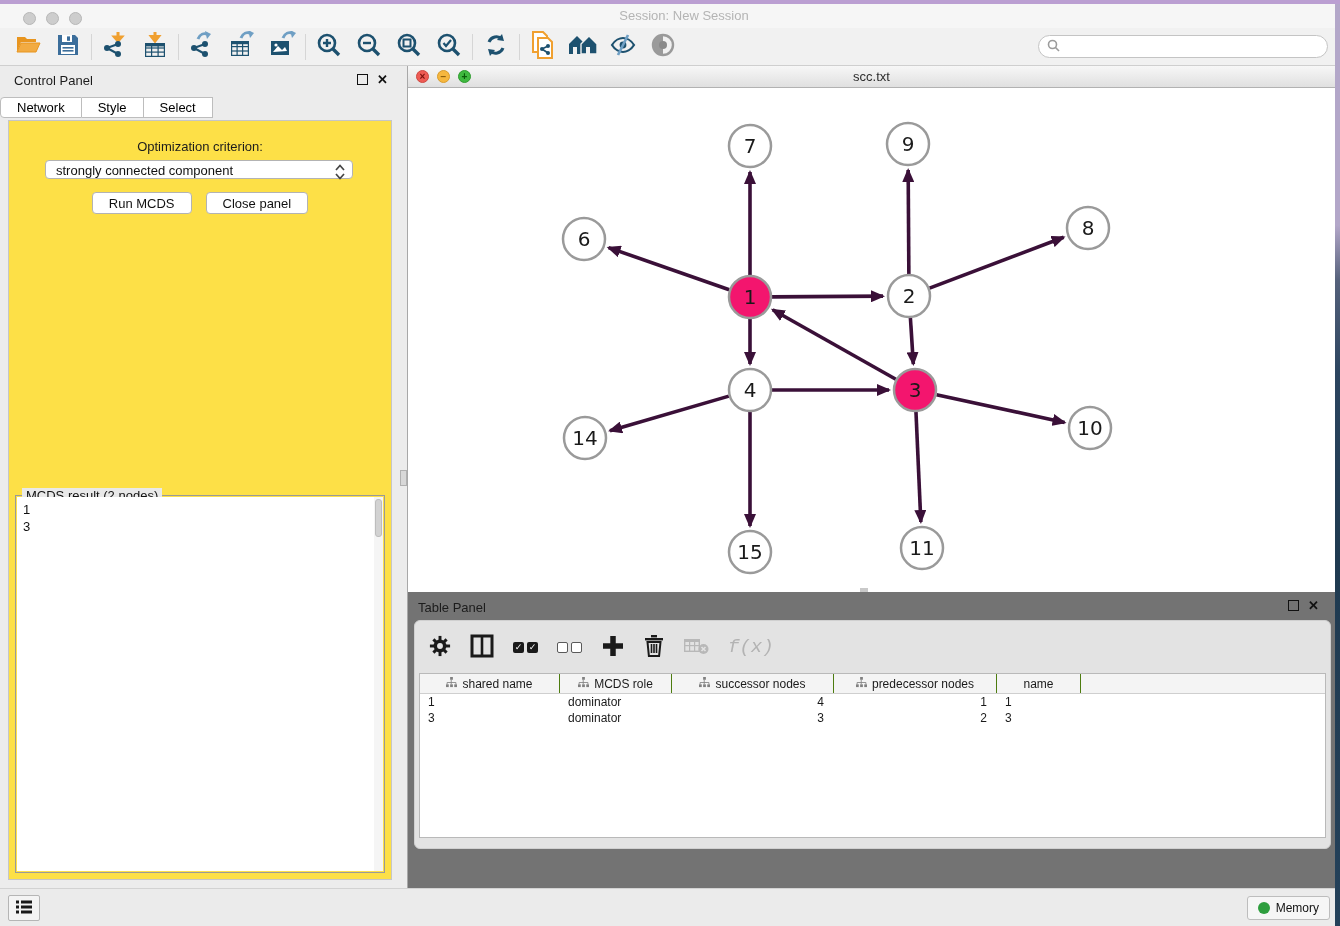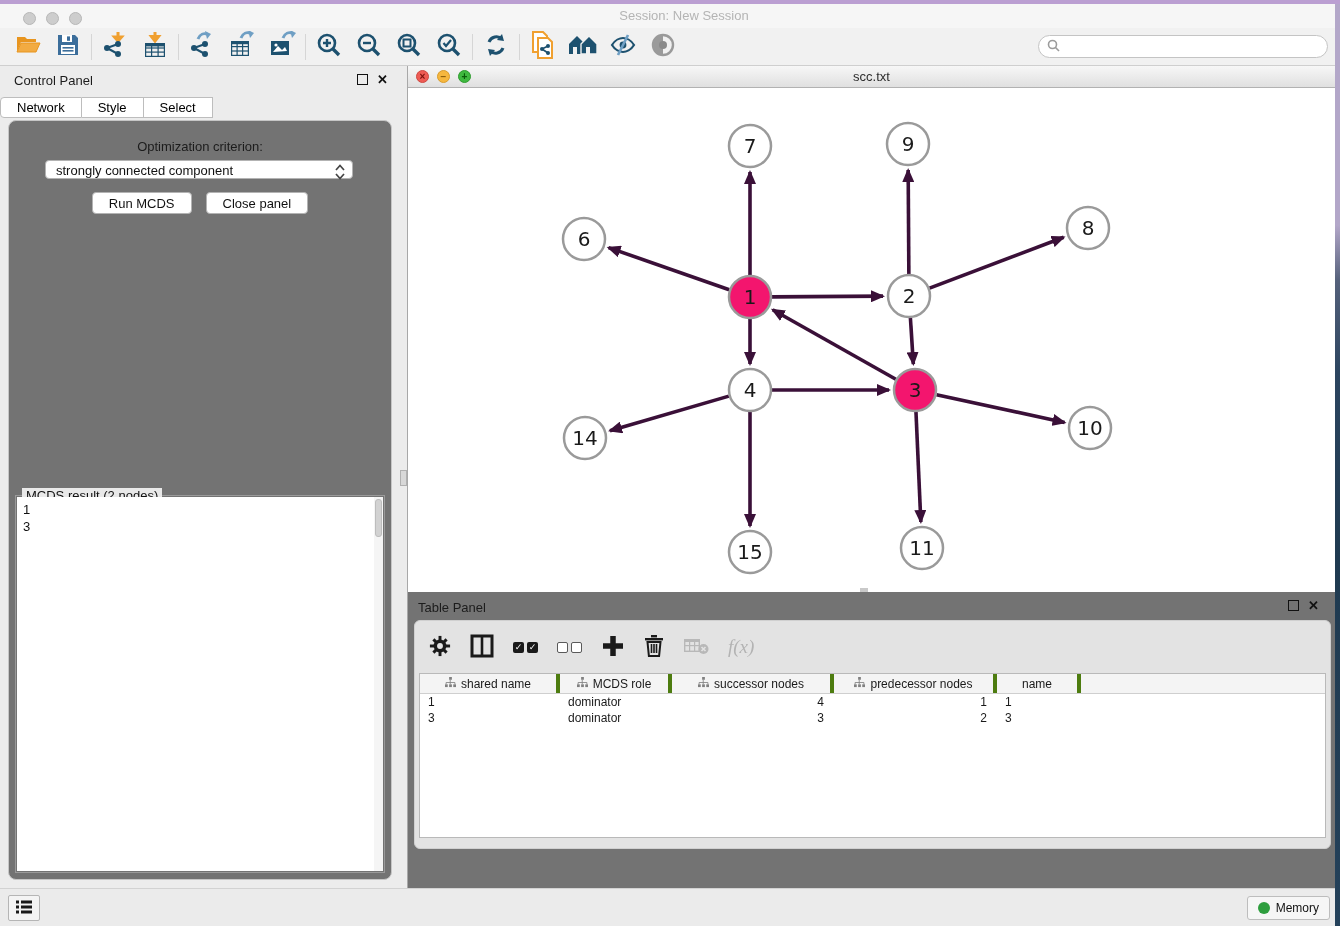--- a/index.html
+++ b/index.html
@@ -26,21 +26,21 @@
   .control-panel { position:absolute; left:0; top:66px; width:400px; height:822px; background:#ececec; }
   .cp-header { position:absolute; left:0; top:0; width:100%; height:28px; }
   .cp-title { position:absolute; left:14px; top:7px; font-size:13px; color:#1c1c1c; }
   .panel-float { position:absolute; width:11px; height:11px; border:1.5px solid #111; top:8px; }
   .panel-close { position:absolute; top:6px; font-size:13px; font-weight:bold; color:#111; }
   .cp-tabs { position:absolute; left:0; top:31px; width:100%; display:flex; justify-content:flex-start; }
   .tab { height:21px; padding:0 16px; background:#ffffff; border:1px solid #bdbdbd; border-left:none; font-size:13px; line-height:20px; color:#000; }
   .tab:first-child { border-left:1px solid #bdbdbd; border-radius:4px 0 0 4px; }
   .tab:last-child { border-radius:0 4px 4px 0; }
   .tab.active { background:#d7d7d7; color:#b3b3b3; border-color:#c2c2c2;margin-top:40px; }
-  .cp-content { position:absolute; left:8px; right:8px; top:54px; bottom:8px; background:#737373; border:1px solid #c6c6c6; border-radius:8px;padding-left:24px; }
+  .cp-content { position:absolute; left:8px; right:8px; top:54px; bottom:8px; background:#fde047; border:1px solid #c6c6c6; border-radius:0;padding-left:24px; }
   .opt-label { position:absolute; left:0; right:0; top:18px; text-align:center; font-size:13px; color:#1c1c1c; }
   .criterion-select { position:absolute; left:36px; right:38px; top:39px; height:19px; background:#fff; border:1px solid #b3b3b3; border-radius:4px; font-size:13px; color:#111; line-height:20px; padding-left:10px; }
   .criterion-stepper { position:absolute; right:6px; top:2px; width:12px; height:16px; }
   .cp-buttons { position:absolute; left:0; right:0; top:71px; display:flex; justify-content:center; gap:14px;align-items:center; }
   .cp-btn { height:22px; background:#fff; border:1px solid #b3b3b3; border-radius:4px; font-size:13px; color:#111; padding:0 16px; font-family:"Liberation Sans",sans-serif; }
   .result-box { position:absolute; left:6px; right:6px; top:374px; bottom:6px; border:1px solid #9a9a9a; }
   .result-legend { position:absolute; left:6px; top:-8px; background:#e9e9e9; padding:0 4px; font-size:13px; color:#111; }
   .result-area { position:absolute; left:1px; right:1px; top:1px; bottom:1px; background:#fff; }
   .result-line { font-size:13px; color:#111; padding-left:6px; line-height:17px; }
   .result-line:first-child { padding-top:4px; }
@@ -61,24 +61,24 @@
   .tl-green { left:50px; background:#3fb83f; border:1px solid #2f9c2f; color:#0a5c0a; }
   .net-canvas { position:absolute; left:0; top:22px; width:927px; height:504px; background:#ffffff; }
   .canvas-resize-dot { position:absolute; left:452px; bottom:0px; width:8px; height:4px; background:#c9c9c9; }
 
   
   .table-panel { position:absolute; left:408px; top:592px; width:927px; height:296px; background:#737373; }
   .tp-title { position:absolute; left:10px; top:8px; font-size:13px; color:#1c1c1c; }
   .tp-container { position:absolute; left:6px; right:4px; top:28px; height:229px; background:#e3e3e3; border:1px solid #d0d0d0; border-radius:6px; }
   .tp-toolbar { position:absolute; left:14px; top:6px; height:40px; display:flex; align-items:center; gap:19px; }
   .tp-icon-btn { background:transparent; border:none; display:flex; align-items:center; justify-content:center; }
-  .fx-label { font-family:Liberation Serif, serif; font-style:italic; font-size:19px; color:#b3b3b3; }
+  .fx-label { font-family:Liberation Mono, monospace; font-style:italic; font-size:19px; color:#b3b3b3; }
   .tp-table { position:absolute; left:4px; right:4px; top:52px; bottom:10px; background:#fff; border:1px solid #b9b9b9; overflow:hidden; }
   .thead { display:flex; height:20px; background:#f4f4f4; border-bottom:1px solid #cfcfcf; }
-  .th { display:flex; align-items:center; justify-content:center; gap:5px; font-size:12px; color:#1a1a1a; border-right:4px solid #4d7c0f; }
+  .th { display:flex; align-items:center; justify-content:center; gap:5px; font-size:12px; color:#1a1a1a; border-right:1px solid #4d7c0f; }
   .trow { display:flex; height:16px; }
   .td { font-size:12px; color:#1a1a1a; line-height:16px; white-space:nowrap; overflow:hidden; }
   .tp-tabs { position:absolute; left:0; right:0; top:266px; display:flex; justify-content:center; }
   .checkbox-pair { display:flex; gap:3px; }
   .cb { width:11px; height:11px; border-radius:2px; }
   .cb.checked { background:#1a1a1a; color:#fff; font-size:9px; line-height:11px; text-align:center; }
   .cb.empty { border:1.6px solid #5a5a5a; background:#fff; }
 
   
   .status-bar { position:absolute; left:0; top:888px; width:1340px; height:38px; background:#ebebeb; border-top:1px solid #d2d2d2; }

